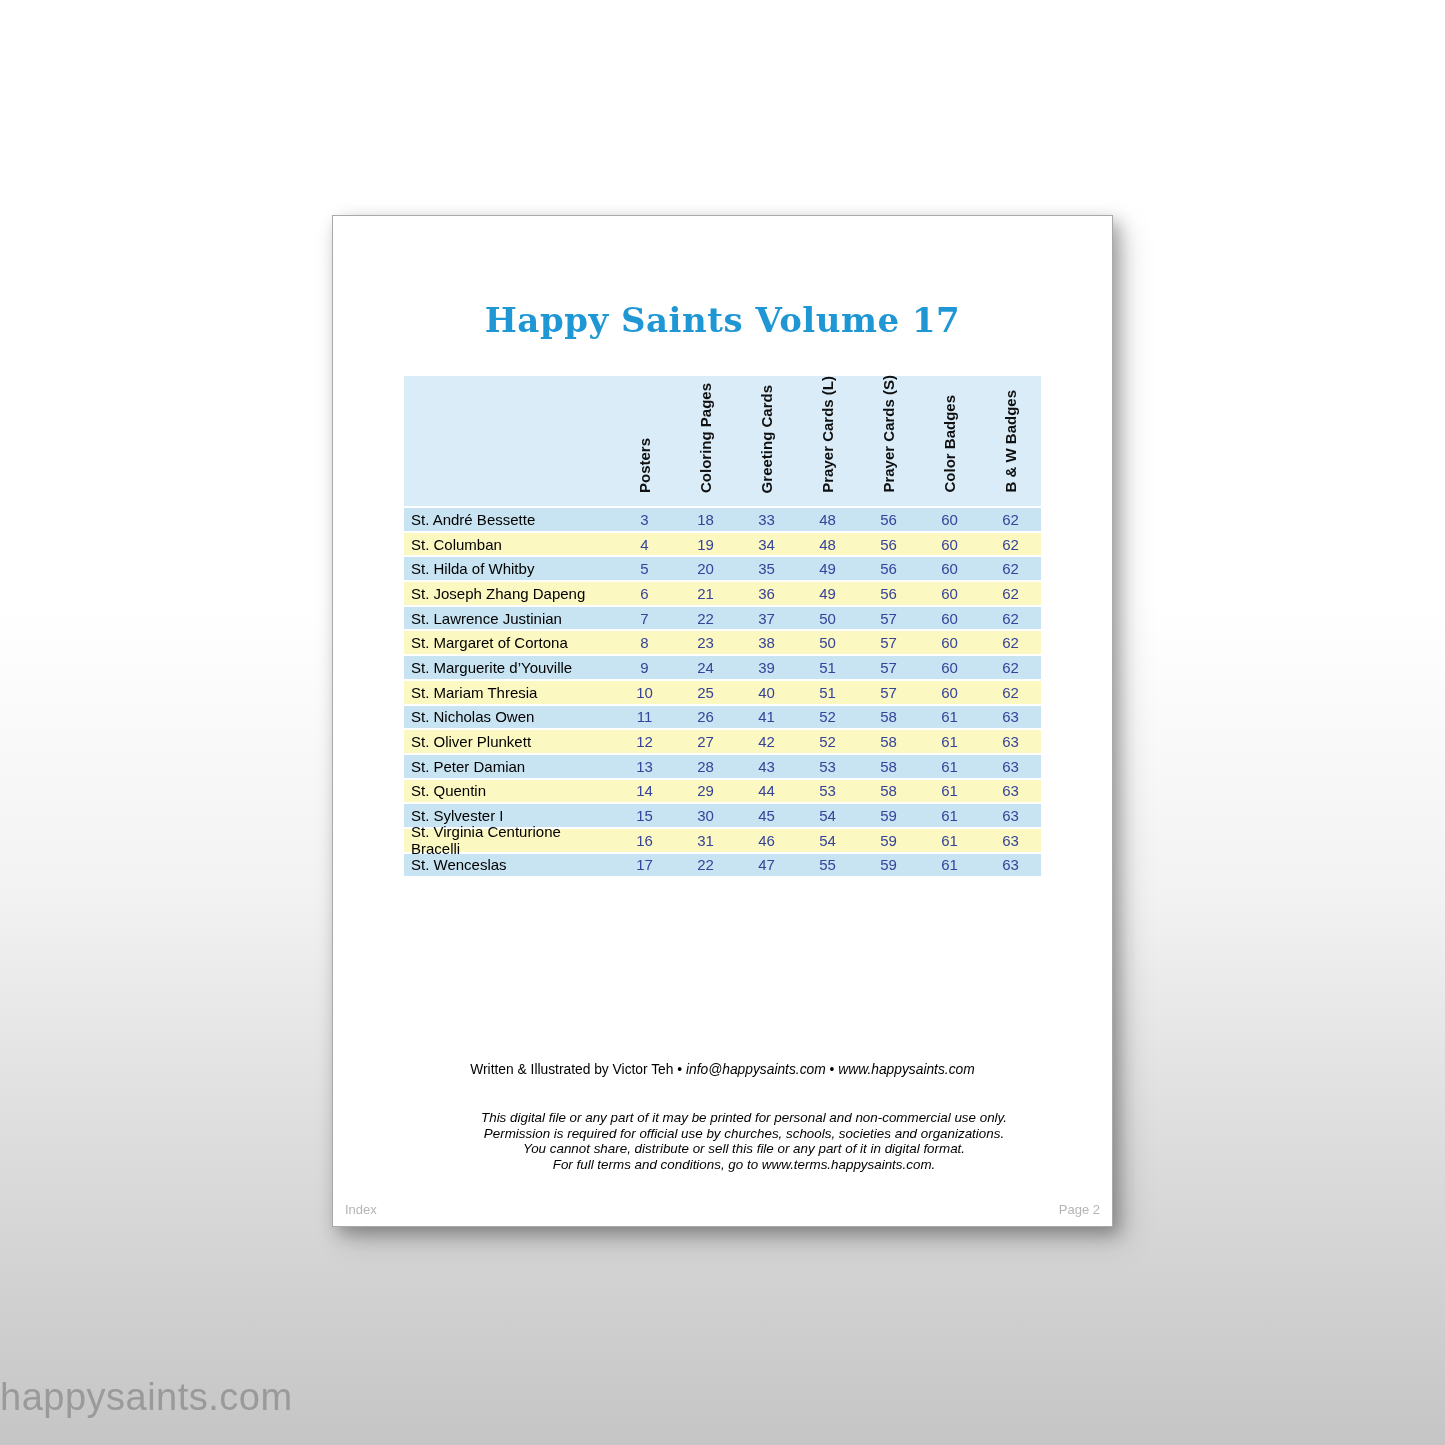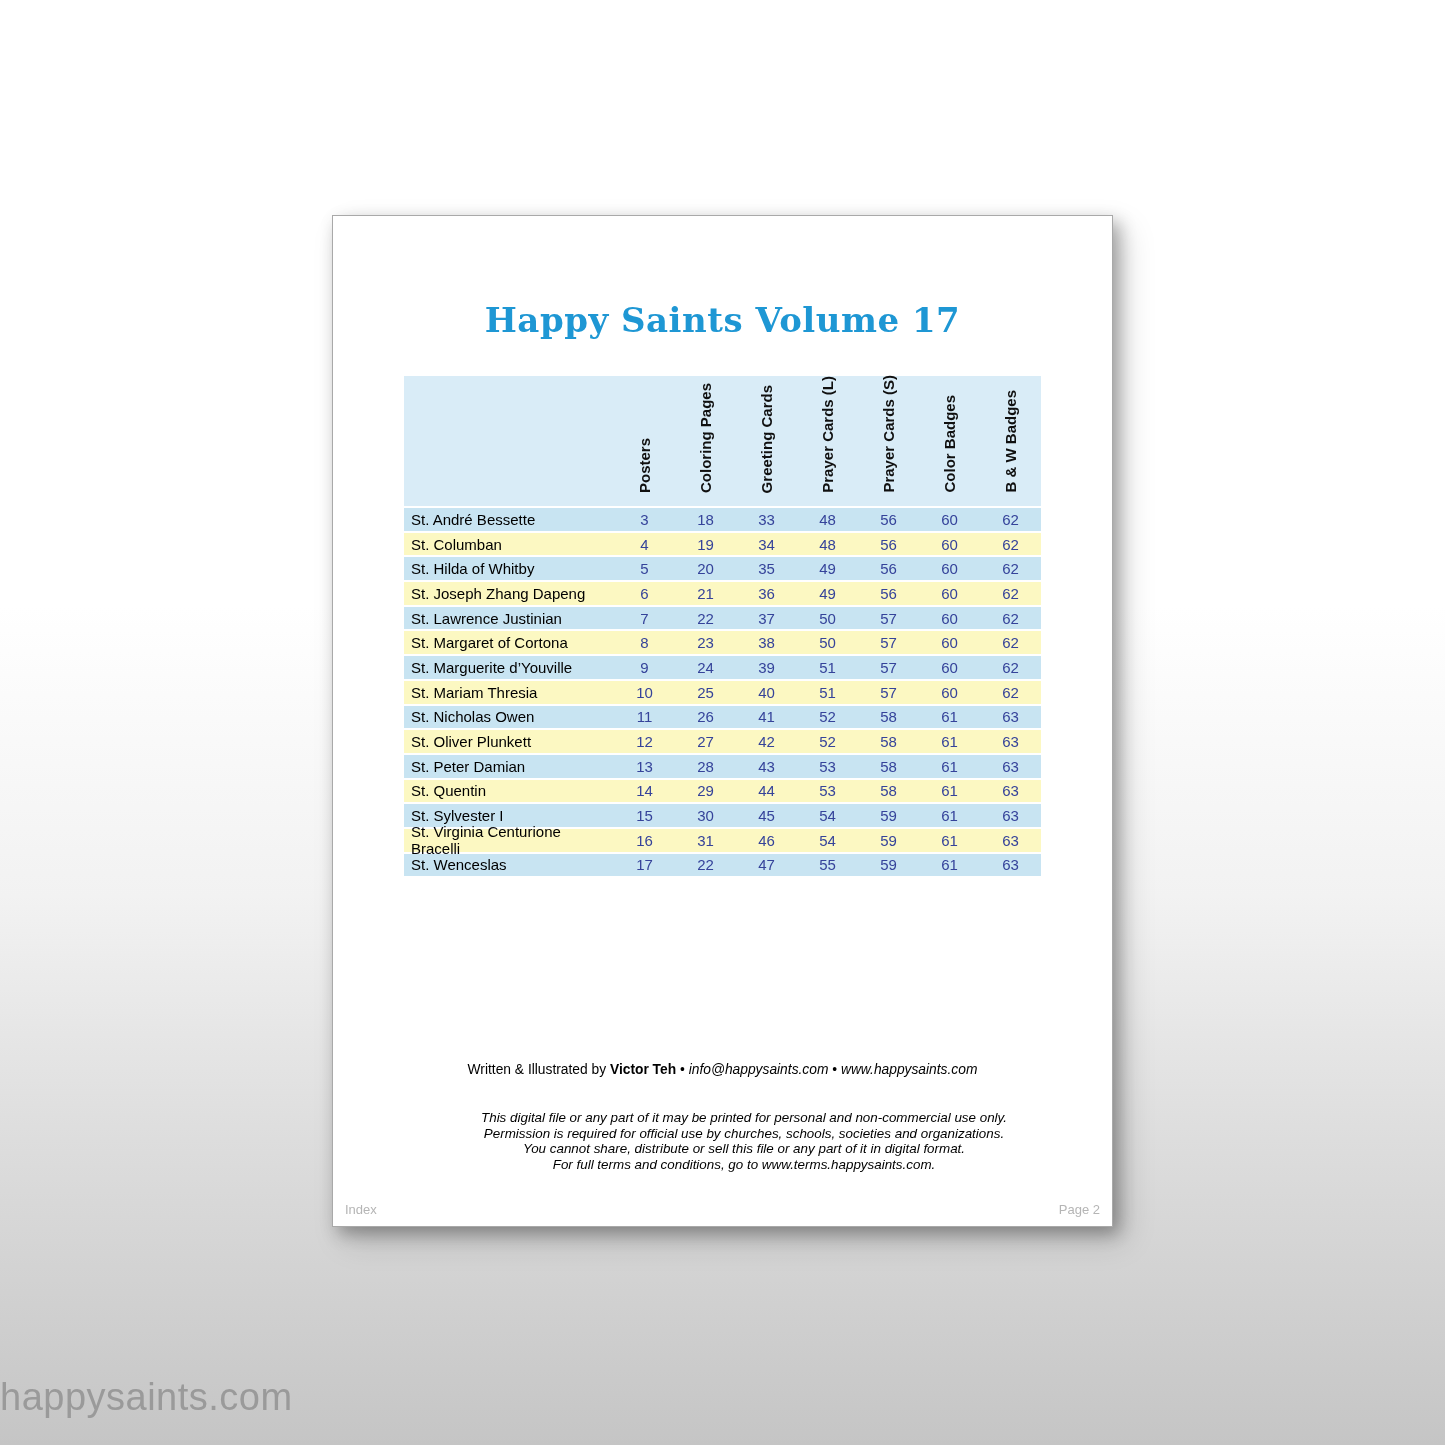--- a/index.html
+++ b/index.html
@@ -41,21 +41,21 @@
   }
   .t-row{display:flex;align-items:center;height:22.7px;margin-bottom:2px;}
   .row-blue{background:var(--row-blue);}
   .row-yellow{background:var(--row-yellow);}
   .t-name{width:210px;padding-left:7px;font-size:15px;color:#000;}
   .t-val{width:61px;text-align:center;font-size:15px;color:var(--number-navy);}
   .credits{
     position:absolute;top:846px;left:0;width:100%;text-align:center;
     font-size:13.8px;line-height:16.5px;color:#000;
   }
-  .credits .b{font-weight:bold;}
+  .credits .b{font-weight:normal;}
   .credits .i{font-style:italic;}
   .terms{
     position:absolute;top:894px;left:0;width:100%;text-align:center;
     font-style:italic;font-size:13.4px;line-height:15.6px;color:#000;padding-left:43px;
   }
   .corner-label{
     position:absolute;bottom:9px;font-size:13px;color:var(--muted-gray);
   }
   .corner-left{left:12px;}
   .corner-right{right:12px;}

